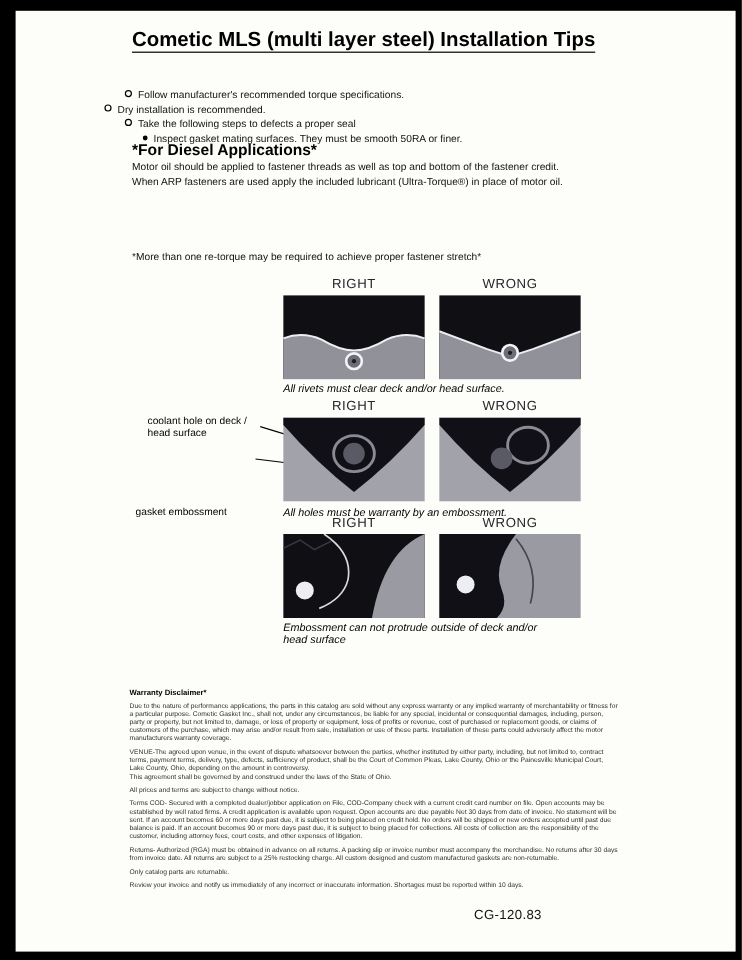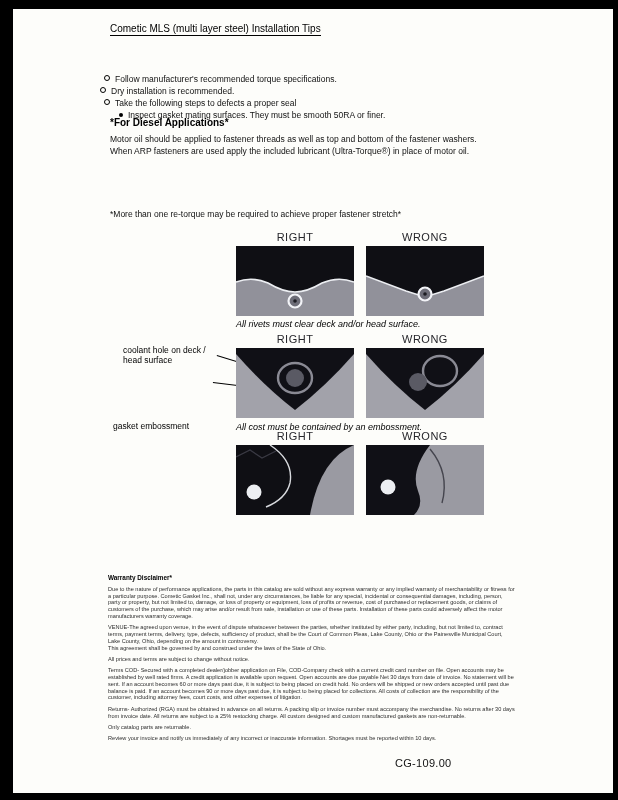--- a/index.html
+++ b/index.html
@@ -6,28 +6,28 @@
   .canvas {
     position:relative; width:618px; height:800px; background:#000;
     font-family:"Liberation Sans", sans-serif; overflow:hidden;
   }
   .sheet {
     position:absolute; left:13px; top:9px; width:600px; height:784px;
     background:#fdfdfa;
   }
   .abs { position:absolute; }
 
-  .title { font-size:10px; font-weight:normal; color:#000; }
+  .title { font-size:17px; font-weight:bold; color:#000; }
   .title .u { border-bottom:1.2px solid #000; padding-bottom:1px; }
 
   .tip { font-size:8.5px; color:#111; white-space:nowrap;margin-top:29px; }
   .mk-o { display:inline-block; width:4px; height:4px; border:1px solid #000; border-radius:50%; margin-right:5px; vertical-align:1px; }
   .mk-f { display:inline-block; width:4px; height:4px; background:#000; border-radius:50%; margin-right:5px; vertical-align:1px; }
 
-  .diesel-h { font-size:10px; font-weight:bold; color:#000; }
+  .diesel-h { font-size:13px; font-weight:bold; color:#000; }
   .para { font-size:8.5px; line-height:12px; color:#111; white-space:pre-line; }
 
   .dgrow { left:0; width:600px; }
   .dg-head { width:118px; text-align:center; font-size:11px; letter-spacing:0.5px; color:#26262b; }
   .fig { width:118px; height:70px; }
   .fig svg { display:block; }
   .dg-cap { font-size:9px; color:#000;font-style:italic; }
   .anno { font-size:8.5px; line-height:10px; color:#000; }
   .conn { height:0; border-top:1px solid #000; transform-origin:0 0; }
 
@@ -44,32 +44,32 @@
 <div class="canvas">
   <div class="sheet">
 
     <div class="title abs" style="left:97px; top:14px;">
       <span class="u">Cometic MLS (multi layer steel) Installation Tips</span>
     </div>
 
     <div class="tip abs" style="left:91px; top:36px;">
       <span class="mk-o"></span><span>Follow manufacturer's recommended torque specifications.</span>
     </div>
-    <div class="tip abs" style="left:87px; top:48px;">
+    <div class="tip abs" style="left:74px; top:48px;">
       <span class="mk-o"></span><span>Dry installation is recommended.</span>
     </div>
     <div class="tip abs" style="left:91px; top:60px;">
       <span class="mk-o"></span><span>Take the following steps to defects a proper seal</span>
     </div>
     <div class="tip abs" style="left:106px; top:72px;">
       <span class="mk-f"></span><span>Inspect gasket mating surfaces.  They must be smooth 50RA or finer.</span>
     </div>
 
     <div class="diesel-h abs" style="left:97px; top:108px;">*For Diesel Applications*</div>
-    <div class="para abs" style="left:97px; top:124px; width:480px;">Motor oil should be applied to fastener threads as well as top and bottom of the fastener washers.
+    <div class="para abs" style="left:97px; top:124px; width:480px;">Motor oil should be applied to fastener threads as well as top and bottom of the fastener credit.
 When ARP fasteners are used apply the included lubricant (Ultra-Torque®) in place of motor oil.</div>
     <div class="para abs" style="left:97px; top:199px; width:480px;">*More than one re-torque may be required to achieve proper fastener stretch*</div>
 
     <div class="dgrow abs" style="top:222px; height:102px;">
       <div class="dg-head abs" style="left:223px; top:0;">RIGHT</div>
       <div class="dg-head abs" style="left:353px; top:0;">WRONG</div>
       <div class="fig abs" style="left:223px; top:15px;">
         <svg width="118" height="70" viewBox="0 0 118 70">
           <rect width="118" height="70" fill="#0f0f14"></rect>
           <path d="M0,70 L0,36 Q16,30 32,37 Q47,46 59,46 Q71,46 86,37 Q102,30 118,36 L118,70 Z" fill="#91919a"></path>
@@ -108,21 +108,21 @@
         </svg>
       </div>
       <div class="fig abs" style="left:353px; top:15px;">
         <svg width="118" height="70" viewBox="0 0 118 70">
           <rect width="118" height="70" fill="#a2a2aa"></rect>
           <path d="M0,0 H118 V6 Q90,38 59,62 Q28,38 0,6 Z" fill="#101016"></path>
           <ellipse cx="74" cy="23" rx="17" ry="15" fill="none" stroke="#8a8a94" stroke-width="2.4"></ellipse>
           <circle cx="52" cy="34" r="9" fill="#5a5a64"></circle>
         </svg>
       </div>
-      <div class="dg-cap abs" style="left:223px; top:89px;">All cost must be contained by an embossment.</div>
+      <div class="dg-cap abs" style="left:223px; top:89px;">All holes must be warranty by an embossment.</div>
     </div>
 
     <div class="dgrow abs" style="top:421px; height:118px;">
       <div class="dg-head abs" style="left:223px; top:0;">RIGHT</div>
       <div class="dg-head abs" style="left:353px; top:0;">WRONG</div>
       <div class="fig abs" style="left:223px; top:15px;">
         <svg width="118" height="70" viewBox="0 0 118 70">
           <rect width="118" height="70" fill="#0f0f14"></rect>
           <path d="M118,0 Q84,14 74,70 L118,70 Z" fill="#9a9aa2"></path>
           <path d="M34,0 Q58,16 54,38 Q50,54 30,62" fill="none" stroke="#d8dade" stroke-width="1.4"></path>
@@ -131,30 +131,31 @@
         </svg>
       </div>
       <div class="fig abs" style="left:353px; top:15px;">
         <svg width="118" height="70" viewBox="0 0 118 70">
           <rect width="118" height="70" fill="#9a9aa2"></rect>
           <path d="M0,0 L64,0 Q44,26 52,46 Q58,60 48,70 L0,70 Z" fill="#101016"></path>
           <path d="M64,4 Q84,28 76,58" fill="none" stroke="#45454e" stroke-width="1.4"></path>
           <circle cx="22" cy="42" r="7.5" fill="#eceef2"></circle>
         </svg>
       </div>
+      <div class="dg-cap abs" style="left:223px; top:88px; width:212px;">Embossment can not protrude outside of deck and/or head surface</div>
     </div>
 
     <div class="legal abs">
       <div class="legal-h">Warranty Disclaimer*</div>
       <p>Due to the nature of performance applications, the parts in this catalog are sold without any express warranty or any implied warranty of merchantability or fitness for a particular purpose.  Cometic Gasket Inc., shall not, under any circumstances, be liable for any special, incidental or consequential damages, including, person, party or property, but not limited to, damage, or loss of property or equipment, loss of profits or revenue, cost of purchased or replacement goods, or claims of customers of the purchase, which may arise and/or result from sale, installation or use of these parts.  Installation of these parts could adversely affect the motor manufacturers warranty coverage.</p>
       <p class="prewrap">VENUE-The agreed upon venue, in the event of dispute whatsoever between the parties, whether instituted by either party, including, but not limited to, contract terms, payment terms, delivery, type, defects, sufficiency of product, shall be the Court of Common Pleas, Lake County, Ohio or the Painesville Municipal Court, Lake County, Ohio, depending on the amount in controversy.
 This agreement shall be governed by and construed under the laws of the State of Ohio.</p>
       <p>All prices and terms are subject to change without notice.</p>
       <p>Terms COD- Secured with a completed dealer/jobber application on File, COD-Company check with a current credit card number on file.  Open accounts may be established by well rated firms.  A credit application is available upon request.  Open accounts are due payable Net 30 days from date of invoice.  No statement will be sent.  If an account becomes 60 or more days past due, it is subject to being placed on credit hold.  No orders will be shipped or new orders accepted until past due balance is paid.  If an account becomes 90 or more days past due, it is subject to being placed for collections.  All costs of collection are the responsibility of the customer, including attorney fees, court costs, and other expenses of litigation.</p>
       <p>Returns- Authorized (RGA) must be obtained in advance on all returns.  A packing slip or invoice number must accompany the merchandise.  No returns after 30 days from invoice date.  All returns are subject to a 25% restocking charge.  All custom designed and custom manufactured gaskets are non-returnable.</p>
       <p>Only catalog parts are returnable.</p>
       <p>Review your invoice and notify us immediately of any incorrect or inaccurate information.  Shortages must be reported within 10 days.</p>
     </div>
 
-    <div class="docnum abs" style="left:382px; top:748px;">CG-109.00</div>
+    <div class="docnum abs" style="left:382px; top:748px;">CG-120.83</div>
 
   </div>
 </div>
 
 </body></html>

